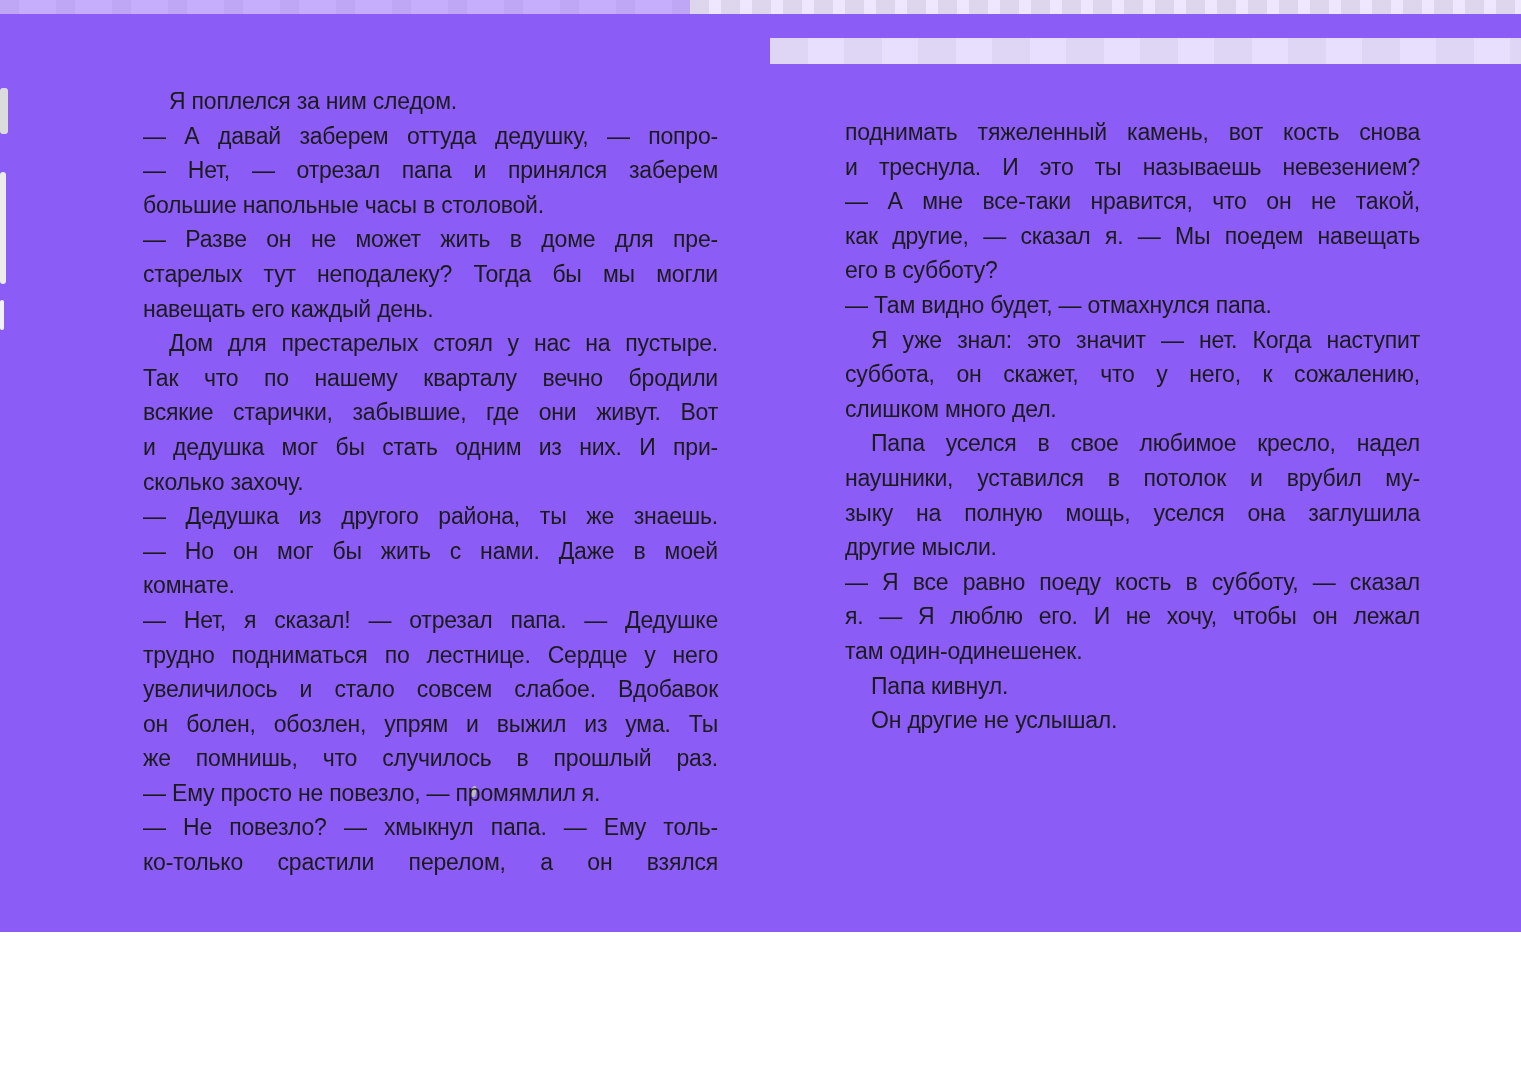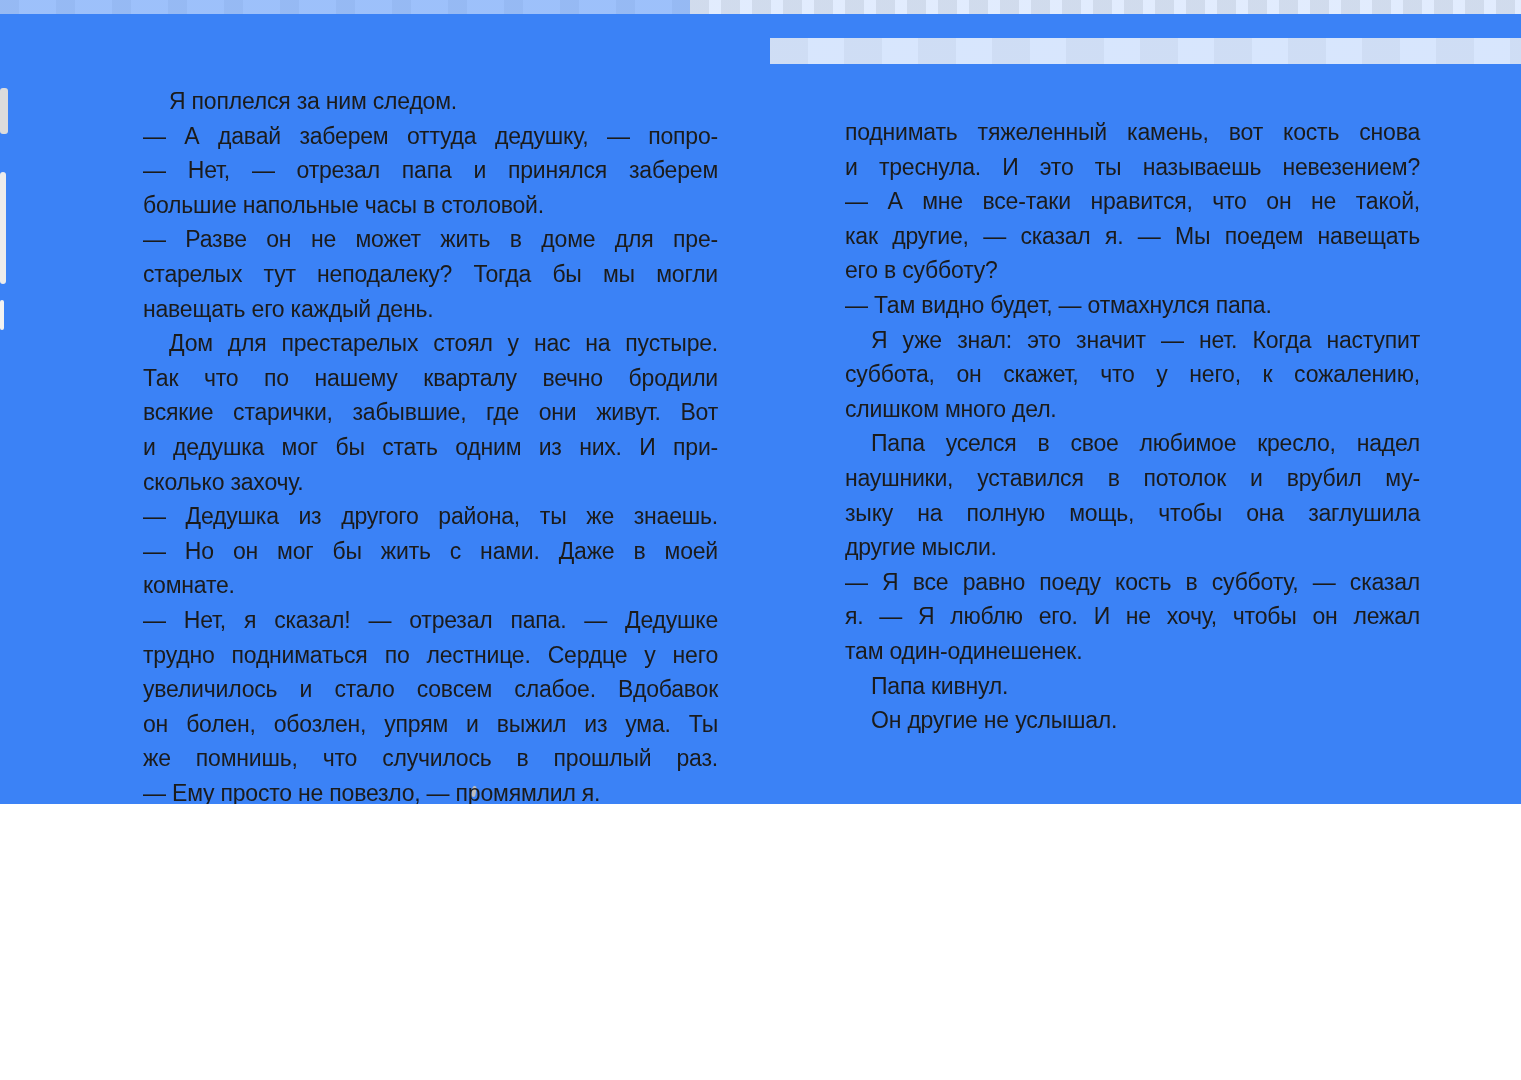--- a/index.html
+++ b/index.html
@@ -3,22 +3,22 @@
 <meta charset="utf-8">
 <style>
   html, body {
     margin: 0;
     padding: 0;
     background: #ffffff;
   }
   .page {
     position: relative;
     width: 1521px;
-    height: 804px;
-    background: #3b82f6;
+    height: 932px;
+    background: #8b5cf6;
     overflow: hidden;
     font-family: "Liberation Sans", sans-serif;
     color: #1b1b1b;
   }
   .column {
     position: absolute;
     top: 84px;
     width: 575px;
     font-size: 23px;
     line-height: 34.6px;
@@ -118,20 +118,24 @@
     <div class="para">
       <div class="line j">— Нет, я сказал! — отрезал папа. — Дедушке</div>
       <div class="line j">трудно подниматься по лестнице. Сердце у него</div>
       <div class="line j">увеличилось и стало совсем слабое. Вдобавок</div>
       <div class="line j">он болен, обозлен, упрям и выжил из ума. Ты</div>
       <div class="line j">же помнишь, что случилось в прошлый раз.</div>
     </div>
     <div class="para">
       <div class="line end">— Ему просто не повезло, — промямлил я.</div>
     </div>
+    <div class="para">
+      <div class="line j">— Не повезло? — хмыкнул папа. — Ему толь-</div>
+      <div class="line j">ко-только срастили перелом, а он взялся</div>
+    </div>
   </div>
 
   <div class="column col-right">
     <div class="para">
       <div class="line j">поднимать тяжеленный камень, вот кость снова</div>
       <div class="line j">и треснула. И это ты называешь невезением?</div>
     </div>
     <div class="para">
       <div class="line j">— А мне все-таки нравится, что он не такой,</div>
       <div class="line j">как другие, — сказал я. — Мы поедем навещать</div>
@@ -141,21 +145,21 @@
       <div class="line end">— Там видно будет, — отмахнулся папа.</div>
     </div>
     <div class="para">
       <div class="line j ind">Я уже знал: это значит — нет. Когда наступит</div>
       <div class="line j">суббота, он скажет, что у него, к сожалению,</div>
       <div class="line end">слишком много дел.</div>
     </div>
     <div class="para">
       <div class="line j ind">Папа уселся в свое любимое кресло, надел</div>
       <div class="line j">наушники, уставился в потолок и врубил му-</div>
-      <div class="line j">зыку на полную мощь, чтобы она заглушила</div>
+      <div class="line j">зыку на полную мощь, уселся она заглушила</div>
       <div class="line end">другие мысли.</div>
     </div>
     <div class="para">
       <div class="line j">— Я все равно поеду кость в субботу, — сказал</div>
       <div class="line j">я. — Я люблю его. И не хочу, чтобы он лежал</div>
       <div class="line end">там один-одинешенек.</div>
     </div>
     <div class="para">
       <div class="line end ind">Папа кивнул.</div>
     </div>

